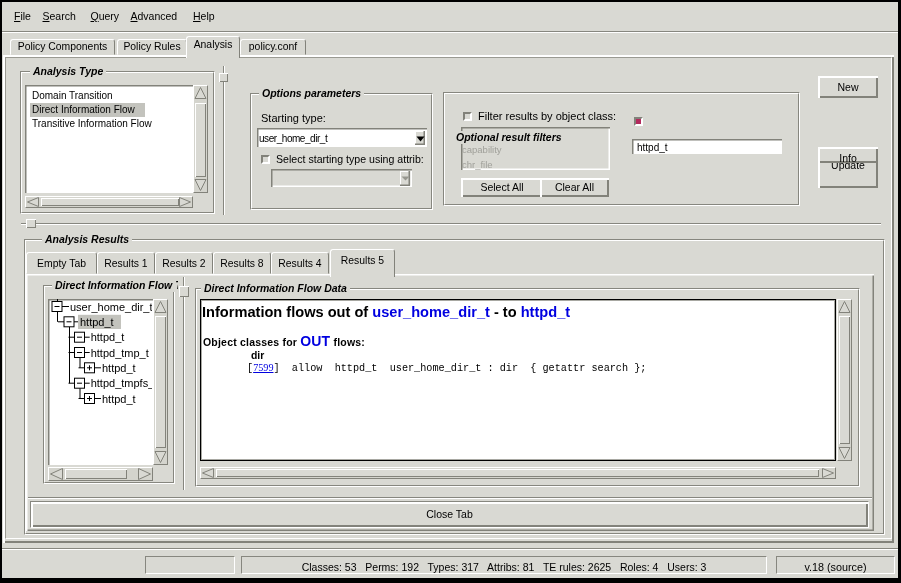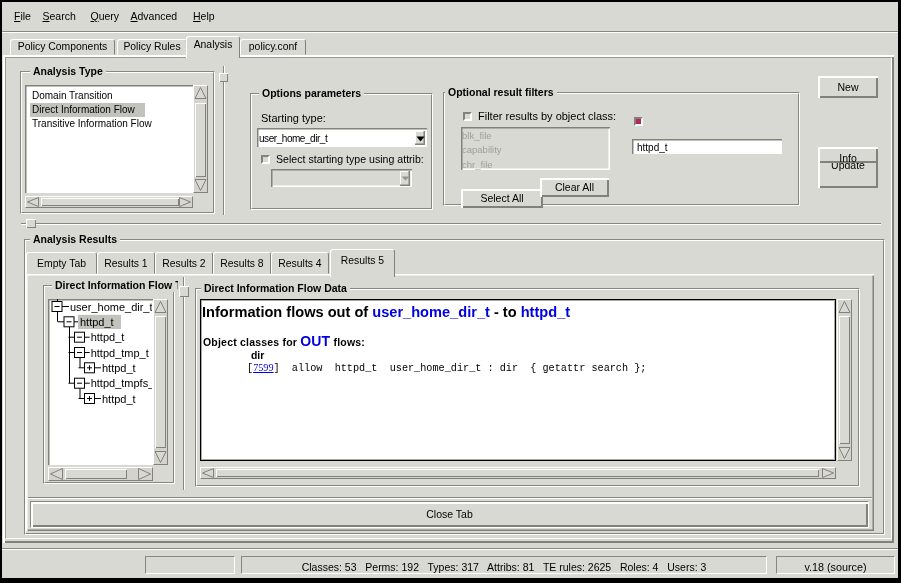--- a/index.html
+++ b/index.html
@@ -1,21 +1,21 @@
 <!DOCTYPE html>
 <html><head><meta charset="utf-8">
 <style>
 html,body{margin:0;padding:0;}
 #win{position:relative;width:901px;height:583px;background:#d9d9d3;overflow:hidden;will-change:transform;
   font-family:"Liberation Sans",sans-serif;font-size:10.5px;color:#000;}
 .abs{position:absolute;}
 .edge{position:absolute;background:#000;}
 .groove{position:absolute;border:1px solid;border-color:#87877f #fff #fff #87877f;}
 .groove:before{content:"";position:absolute;inset:0;border:1px solid;border-color:#fff #87877f #87877f #fff;pointer-events:none;}
-.flabel{position:absolute;top:-7px;background:#d9d9d3;padding:0 3px;font-weight:bold;font-size:10.5px;line-height:13px;white-space:nowrap;z-index:3;}
+.flabel{position:absolute;top:-7px;background:#d9d9d3;padding:0 3px;font-style:italic;font-weight:bold;font-size:10.5px;line-height:13px;white-space:nowrap;z-index:3;}
 .raised1{position:absolute;background:#d9d9d3;box-shadow:inset 1px 1px 0 #fff, inset -1px -1px 0 #82827a;}
 .sunkenw{position:absolute;background:#fff;box-shadow:inset 1.5px 1.5px 0 #82827a, inset -1.5px -1.5px 0 #fff;}
 .sunkeng{position:absolute;background:#d9d9d3;box-shadow:inset 1.5px 1.5px 0 #82827a, inset -1.5px -1.5px 0 #fff;}
 .sunken1{position:absolute;background:#d9d9d3;border:1px solid;border-color:#87877f #fff #fff #87877f;}
 .btn{position:absolute;background:#d9d9d3;box-shadow:inset 2px 2px 0 #fff, inset -2px -2px 0 #82827a;text-align:center;}
 .tab{position:absolute;background:#d9d9d3;border:1px solid;border-color:#fff #82827a #d9d9d3 #fff;border-radius:3px 3px 0 0;text-align:center;font-size:10.4px;}
 .sb{position:absolute;background:#d4d4cd;border:1px solid;border-color:#fff #82827a #82827a #fff;}
 .thumb{position:absolute;background:#d9d9d3;box-shadow:inset 1px 1px 0 #fff, inset -1px -1px 0 #82827a;}
 .cb{position:absolute;width:5px;height:5px;border:2px solid;border-color:#82827a #fff #fff #82827a;background:#d9d9d3;}
 svg{display:block;}
@@ -87,42 +87,42 @@
     </svg>
 <div class="cb" style="left:261px;top:155px;"></div>
 <div class="it" style="left:276px;top:153px;font-size:10.6px;">Select starting type using attrib:</div>
 <div class="sunkeng" style="left:271px;top:169px;width:141px;height:18px;"></div>
 <div class="abs" style="left:400px;top:171px;width:10px;height:15px;background:#d9d9d3;box-shadow:inset -1.5px -1.5px 0 #82827a, inset 1px 1px 0 #fff;"></div>
 <svg class="abs" style="left:400.5px;top:175.5px;" width="9" height="5">
       <polygon points="0.5,0.5 8.5,0.5 4.5,4.5" fill="#97978f"></polygon>
     </svg>
 
 <div class="groove" style="left:443px;top:92px;width:355px;height:112px;">
-  <span class="flabel" style="left:1px;">Optional result filters</span>
+  <span class="flabel" style="left:9px;margin-top:45px;">Optional result filters</span>
 </div>
 <div class="cb" style="left:463px;top:112px;"></div>
 <div class="it" style="left:478px;top:110px;font-size:11px;">Filter results by object class:</div>
 <div class="sunkeng" style="left:461px;top:127px;width:149px;height:43px;"></div>
 <div class="it" style="left:462px;top:128.5px;font-size:9.5px;line-height:14.5px;color:#a0a09a;">blk_file<br>capability<br>chr_file</div>
-<div class="btn" style="left:461px;top:189px;width:82px;height:19px;line-height:19px;">Select All</div>
+<div class="btn" style="left:461px;top:178px;width:82px;height:19px;line-height:19px;">Select All</div>
 <div class="btn" style="left:540px;top:178px;width:69px;height:19px;line-height:19px;">Clear All</div>
 <div class="cb" style="left:634px;top:116.5px;background:#b3295c;"></div>
 <div class="sunkenw" style="left:632px;top:139px;width:150px;height:15px;"></div>
 <div class="it" style="left:637px;top:141.5px;font-size:10px;">httpd_t</div>
 
 <div class="btn" style="left:818px;top:76px;width:60px;height:22px;line-height:23px;">New</div>
 <div class="btn" style="left:818px;top:115px;width:60px;height:34px;line-height:23px;margin-top:39px;">Update</div>
 <div class="btn" style="left:818px;top:147px;width:60px;height:16px;line-height:23px;">Info</div>
 
 <div class="abs" style="left:21px;top:223px;width:860px;height:1px;background:#87877f;"></div>
 <div class="abs" style="left:21px;top:224px;width:860px;height:1px;background:#fff;"></div>
 <div class="raised1" style="left:26px;top:219px;width:10px;height:9px;"></div>
 
 <div class="groove" style="left:24px;top:239px;width:859px;height:294px;">
-  <span class="flabel" style="left:5px;">Analysis Results</span>
+  <span class="flabel" style="left:17px;">Analysis Results</span>
 </div>
 
 <div class="tab" style="left:26px;top:252px;width:69px;height:20px;line-height:21px;">Empty Tab</div>
 <div class="tab" style="left:97px;top:252px;width:56px;height:20px;line-height:21px;">Results 1</div>
 <div class="tab" style="left:155px;top:252px;width:56px;height:20px;line-height:21px;">Results 2</div>
 <div class="tab" style="left:213px;top:252px;width:56px;height:20px;line-height:21px;">Results 8</div>
 <div class="tab" style="left:271px;top:252px;width:56px;height:20px;line-height:21px;">Results 4</div>
 
 <div class="abs" style="left:26px;top:274px;width:848px;height:257px;background:#d9d9d3;box-shadow:inset 1.5px 1.5px 0 #fff, inset -1.5px -1.5px 0 #82827a;"></div>
 <div class="tab" style="left:330px;top:249px;width:63px;height:27px;line-height:22px;border-bottom:none;z-index:2;">Results 5</div>

